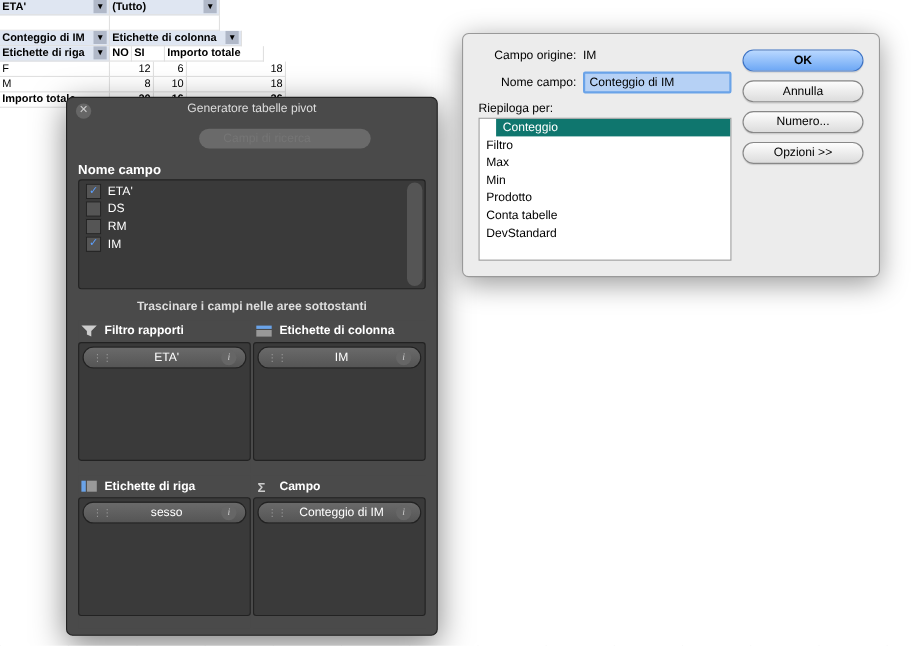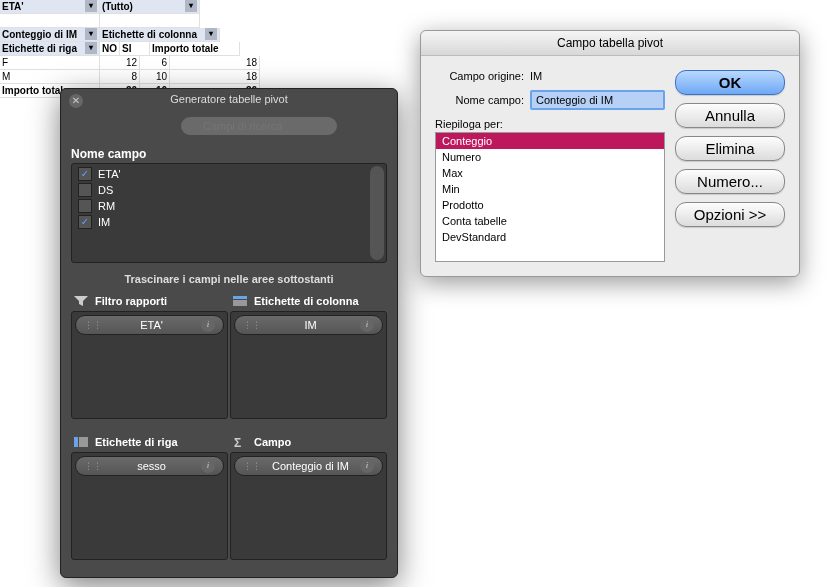--- a/index.html
+++ b/index.html
@@ -45,23 +45,23 @@
     .fld-dialog { position: absolute; left: 420px; top: 30px; width: 380px; background: #ececec; border: 1px solid #999; border-radius: 6px; box-shadow: 0 6px 25px rgba(0,0,0,0.4); }
     .fld-title { text-align: center; padding: 5px; font-size: 12px; background: linear-gradient(#f5f5f5,#d8d8d8); border-radius: 6px 6px 0 0; border-bottom: 1px solid #bbb; }
     .fld-body { padding: 14px; display: grid; grid-template-columns: 1fr 110px; gap: 10px; }
     .fld-left { }
     .fld-row { display: flex; align-items: center; margin-bottom: 8px; font-size: 11px; }
     .fld-label { width: 95px; text-align: right; padding-right: 6px; }
     .fld-val { }
     .fld-input { border: 2px solid #6aa3e8; border-radius: 2px; padding: 2px 4px; font-size: 11px; width: 135px; background: #b6d1f5; }
     .summ-list { border: 1px solid #999; background: #fff; height: 130px; overflow: hidden; font-size: 11px; }
     .summ-item { padding: 2px 6px; }
-    .summ-item.sel { background: #be185d; color: #fff; }
+    .summ-item.sel { background: #0f766e; color: #fff; margin-left: 15px; }
     .fld-btns { display: flex; flex-direction: column; gap: 8px; }
-    .mac-btn { background: linear-gradient(#fdfdfd,#dcdcdc); border: 1px solid #888; border-radius: 11px; padding: 3px 8px; font-size: 15px; text-align: center; box-shadow: 0 1px 1px rgba(0,0,0,0.15); }
+    .mac-btn { background: linear-gradient(#fdfdfd,#dcdcdc); border: 1px solid #888; border-radius: 11px; padding: 3px 8px; font-size: 11px; text-align: center; box-shadow: 0 1px 1px rgba(0,0,0,0.15); }
     .mac-btn.primary { background: linear-gradient(#b9d8ff,#6ea8f5); border-color: #3c72c4; font-weight: bold; color: #000; }
   </style>
 </head>
 <body>
 
 <div class="empty-grid">
   <div class="hline" style="top:0px"></div>
     <div class="hline" style="top:14px"></div>
     <div class="hline" style="top:28px"></div>
     <div class="hline" style="top:42px"></div>
@@ -247,45 +247,43 @@
             <span class="dots">⋮⋮</span>
             <span>Conteggio di IM</span>
             <span class="info">i</span>
           </div>
       </div>
     </div>
   </div>
 </div>
 
 <div class="fld-dialog">
-  <div class="fld-title">Campo tabella pivot</div>
   <div class="fld-body">
     <div class="fld-left">
       <div class="fld-row">
         <div class="fld-label">Campo origine:</div>
         <div class="fld-val">IM</div>
       </div>
       <div class="fld-row">
         <div class="fld-label">Nome campo:</div>
         <input class="fld-input" value="Conteggio di IM" style="">
       </div>
       <div class="fld-row" style="margin-bottom:2px">
         <div class="fld-label" style="text-align:center;width:auto">Riepiloga per:</div>
       </div>
       <div class="summ-list">
         <div class="summ-item sel">Conteggio</div>
-        <div class="summ-item">Numero</div>
+        <div class="summ-item">Filtro</div>
         <div class="summ-item">Max</div>
         <div class="summ-item">Min</div>
         <div class="summ-item">Prodotto</div>
         <div class="summ-item">Conta tabelle</div>
         <div class="summ-item">DevStandard</div>
       </div>
     </div>
     <div class="fld-btns">
       <div class="mac-btn primary">OK</div>
       <div class="mac-btn">Annulla</div>
-      <div class="mac-btn">Elimina</div>
       <div class="mac-btn">Numero...</div>
       <div class="mac-btn">Opzioni &gt;&gt;</div>
     </div>
   </div>
 </div>
 
 </body></html>

